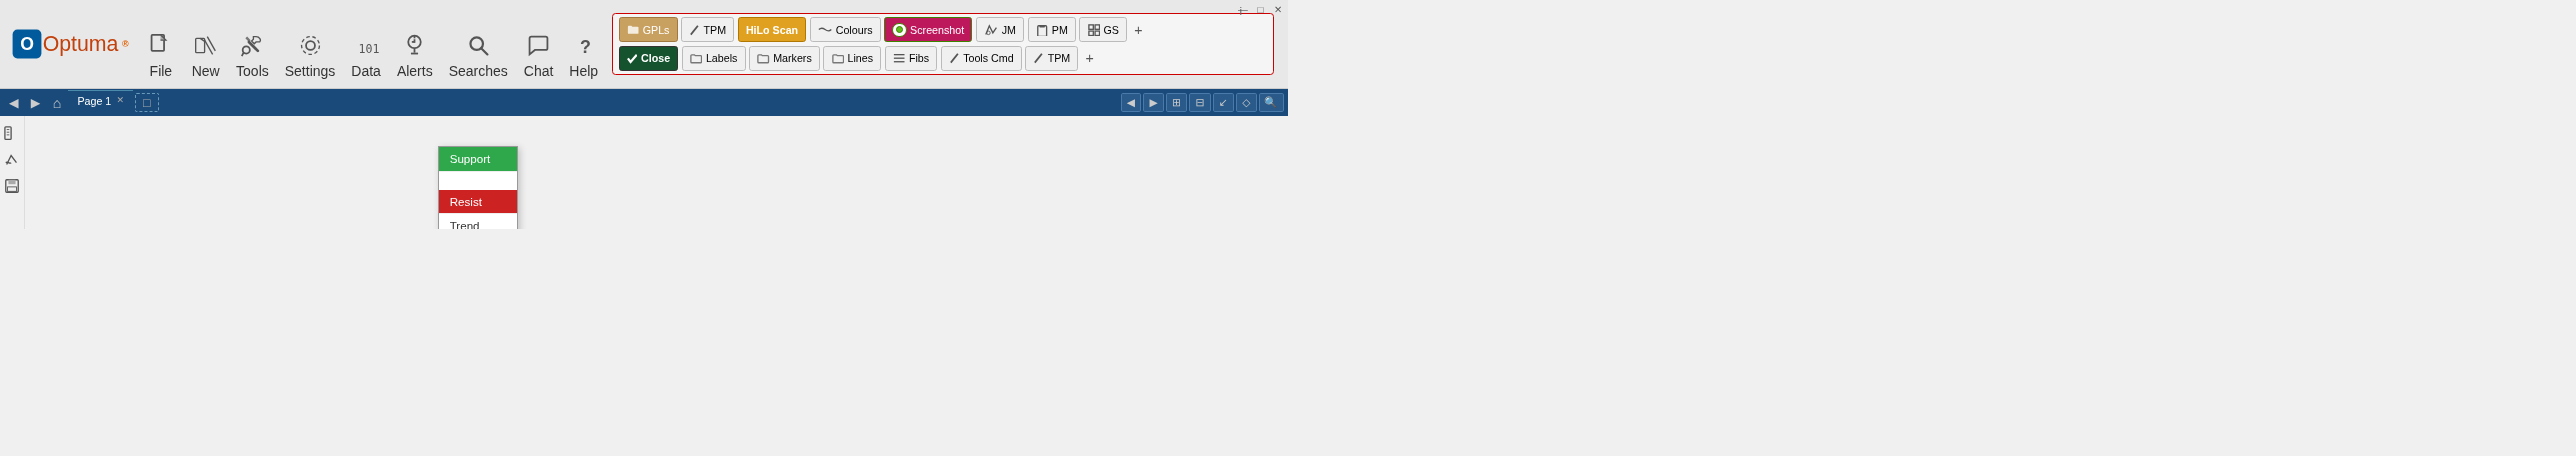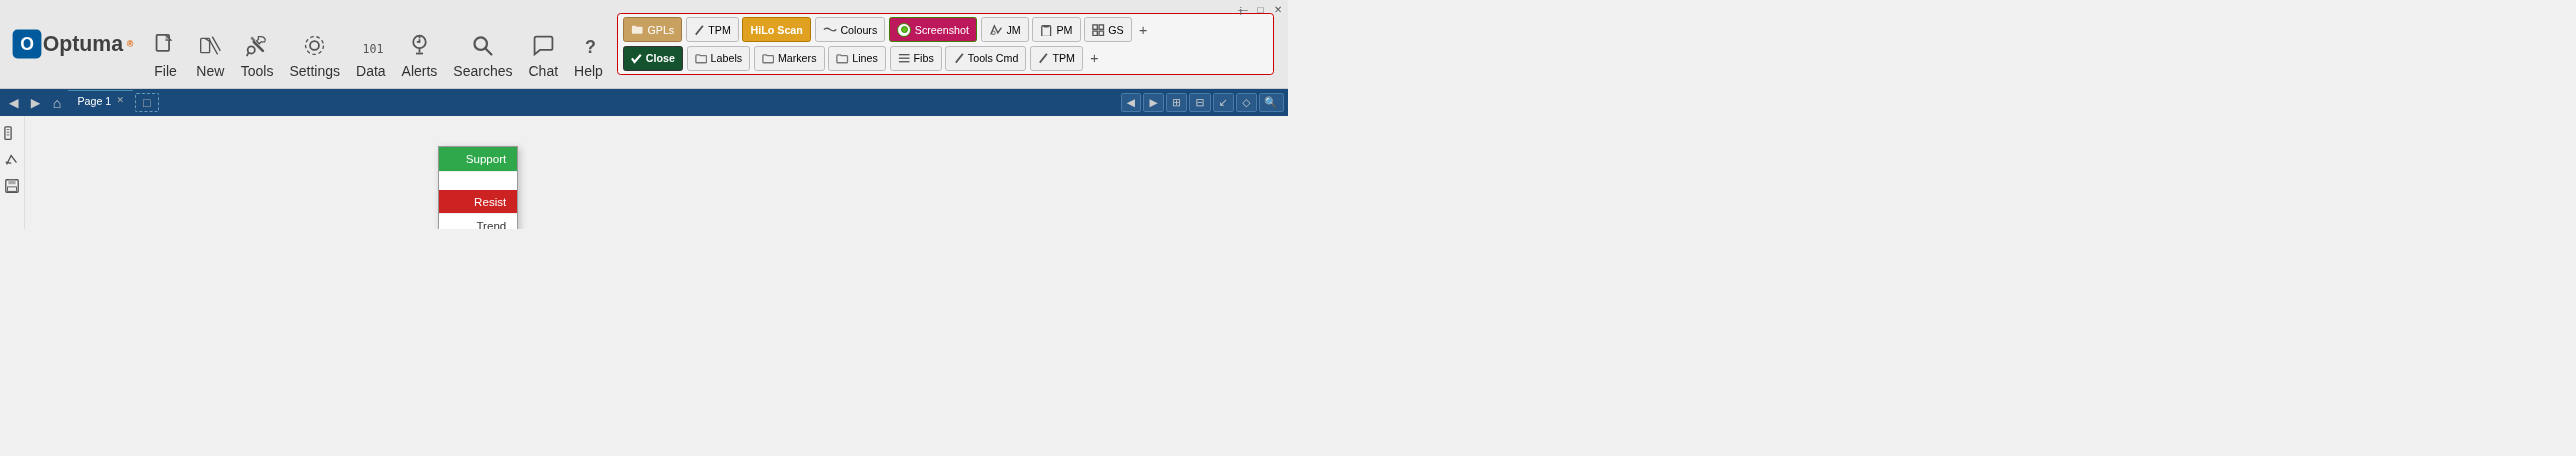--- a/index.html
+++ b/index.html
@@ -288,21 +288,21 @@
       border: 0.9px solid #999;
       box-shadow: 1.8px 1.8px 7.1px rgba(0,0,0,0.2);
       min-width: 80px;
     }
 
     .dropdown-item {
       padding: 5.3px 10.7px;
       font-size: 11.6px;
       cursor: pointer;
       border-bottom: 0.9px solid #eee;
-      text-align: right;
+      text-align: left;
     }
 
     .dropdown-item.green {
       background: #2ea84a;
       color: #fff;
     }
 
     .dropdown-item.red {
       background: #cc2222;
       color: #fff;
@@ -364,21 +364,21 @@
 </div>
 
 <div class="top-bar">
 
   <div class="logo-area">
     <svg class="logo-icon" viewBox="0 0 40 40">
       <rect x="2" y="2" width="36" height="36" rx="6" fill="#005a9c"></rect>
       <text x="20" y="27" text-anchor="middle" fill="white" font-size="22" font-weight="bold">O</text>
     </svg>
     <span class="logo-text">
-      <span style="color:#404040; font-size:21.3px; font-weight:bold;">Optuma</span>
+      <span style="color:#c2410c; font-size:21.3px; font-weight:normal;">Optuma</span>
       <span style="color:#e06000; font-size:9px; vertical-align:super;">®</span>
     </span>
   </div>
 
   <div class="nav-items">
 
     <div class="nav-item">
       <div class="nav-icon">
         <svg width="25" height="25" viewBox="0 0 28 28">
             <rect x="4" y="2" width="14" height="18" rx="1" fill="none" stroke="#555" stroke-width="2"></rect>

